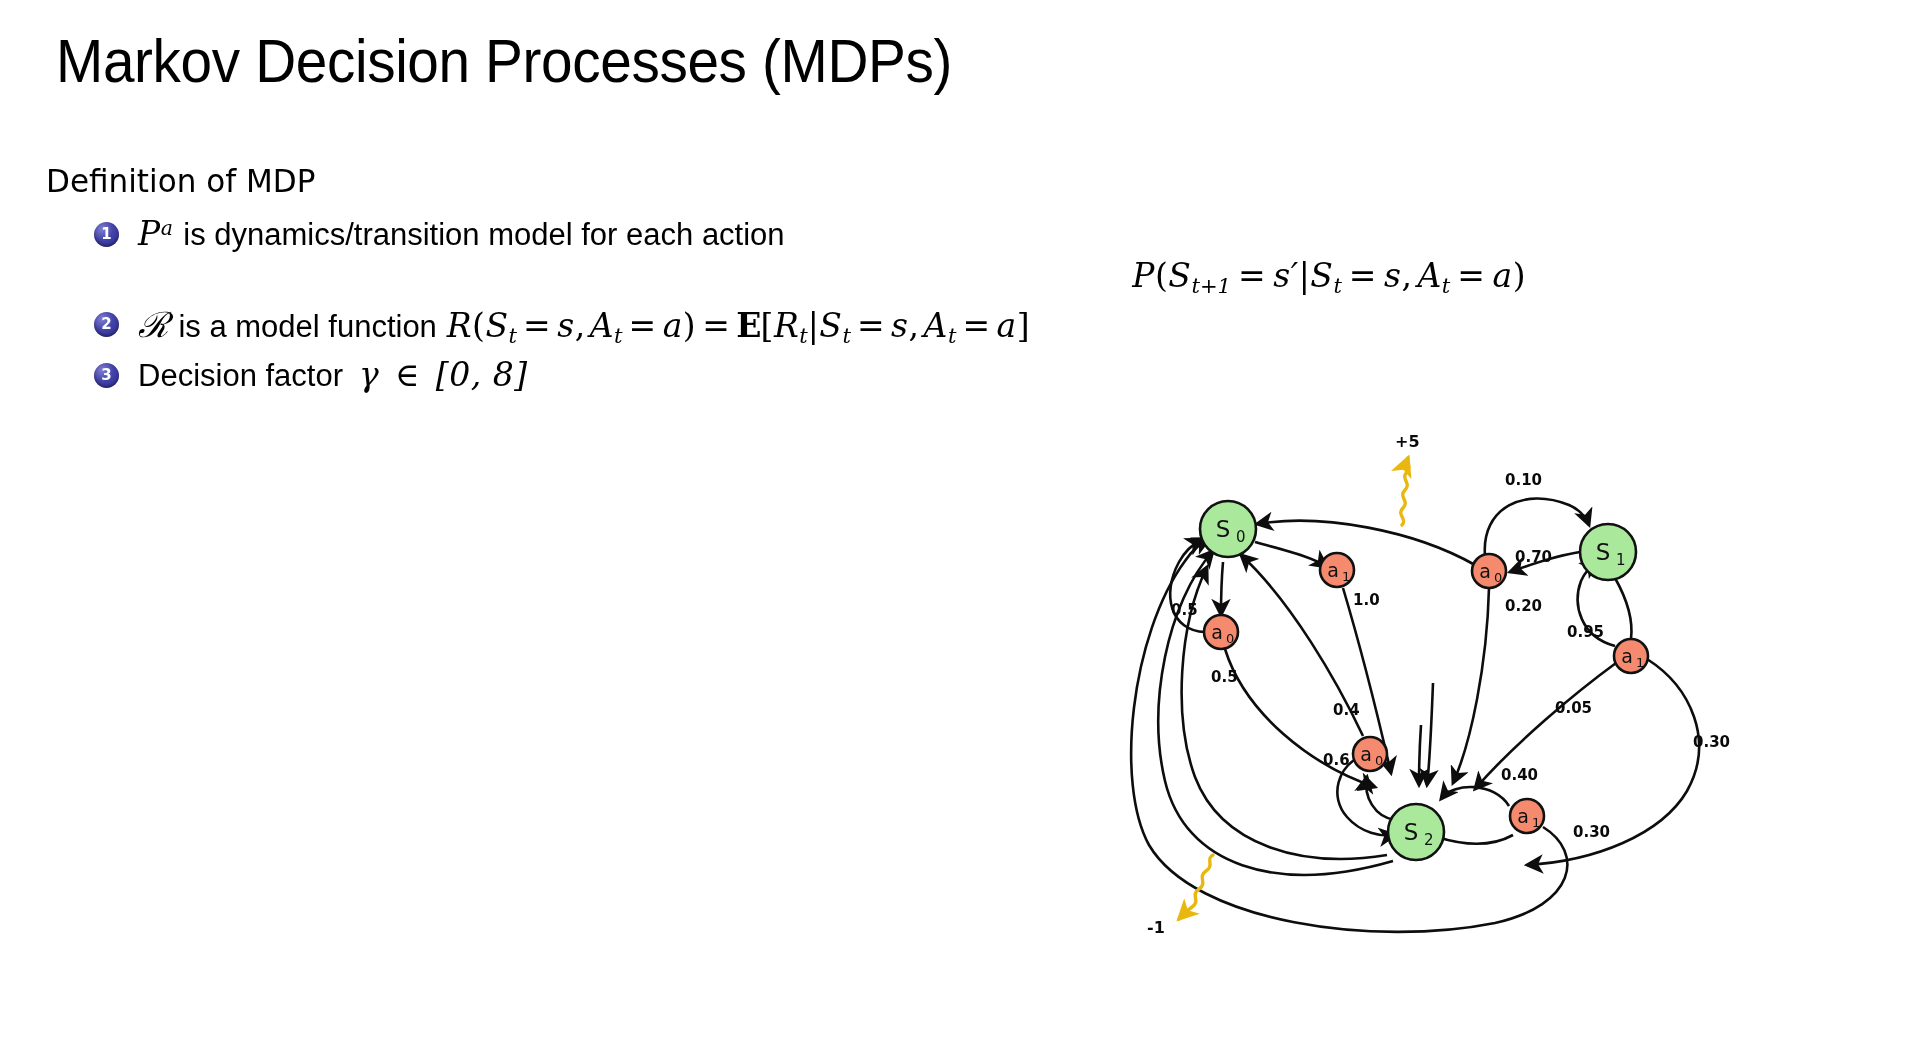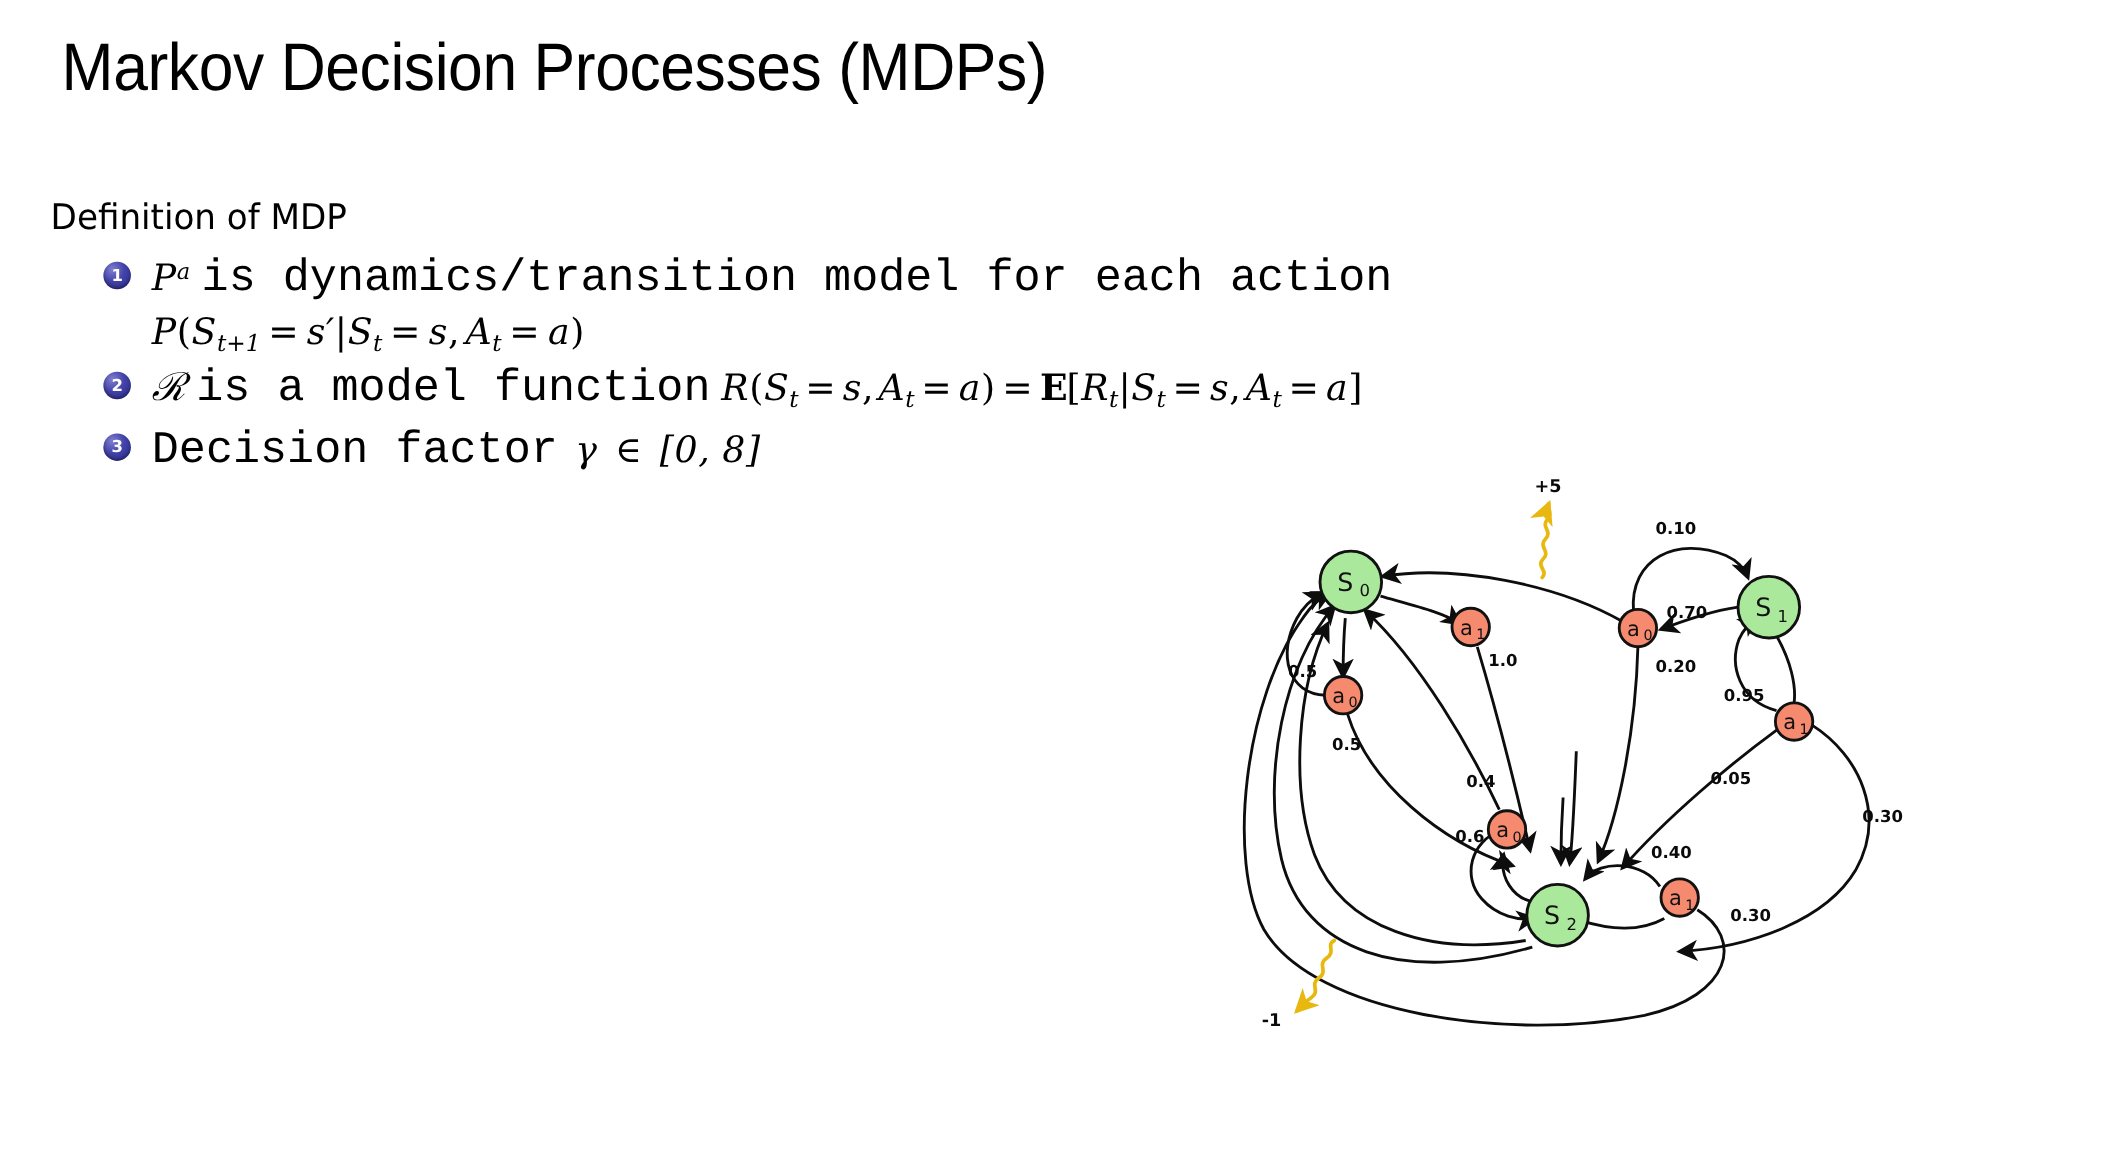--- a/index.html
+++ b/index.html
@@ -28,21 +28,21 @@
     color: #000000;
     white-space: nowrap;
     transform: scaleX(0.93);
     transform-origin: left top;
   }
 
   
   #body-block {
     position: absolute;
     left: 46px;
-    top: 180px;
+    top: 164px;
     width: 1480px;
   }
 
   #definition-heading {
     font-family: "DejaVu Sans", sans-serif;
     font-size: 32px;
     font-weight: 400;
     color: #000;
     line-height: 1.1;
     margin: 0 0 14px 0;
@@ -80,20 +80,21 @@
     box-shadow: inset 0 -2px 3px rgba(0,0,0,.35);
   }
   .item-line { display: block; white-space: nowrap; }
 
   
   .mth {
     font-family: "DejaVu Serif", serif;
     font-style: italic;
     font-size: 33px;
     letter-spacing: 0.5px;
+    text-align: right;
   }
   .mth .up { font-style: normal; }
   .mth sub {
     font-size: 0.64em;
     vertical-align: -0.28em;
     letter-spacing: 0;
   }
   .mth sup {
     font-size: 0.62em;
     font-style: italic;
@@ -103,21 +104,21 @@
     font-family: "DejaVu Serif", serif;
     font-style: normal;
     font-weight: 700;
     letter-spacing: -1px;
   }
   .cal {
     font-family: "DejaVu Serif", serif;
     font-style: italic;
     font-size: 35px;
   }
-  .txt { font-family: Liberation Mono, monospace; font-style: normal; font-size: 41px; }
+  .txt { font-family: Liberation Sans, sans-serif; font-style: normal; font-size: 31px; }
 
   
   #mdp-diagram {
     position: absolute;
     left: 1075px;
     top: 425px;
     width: 820px;
     height: 610px;
   }
   #mdp-diagram svg { display: block; }

